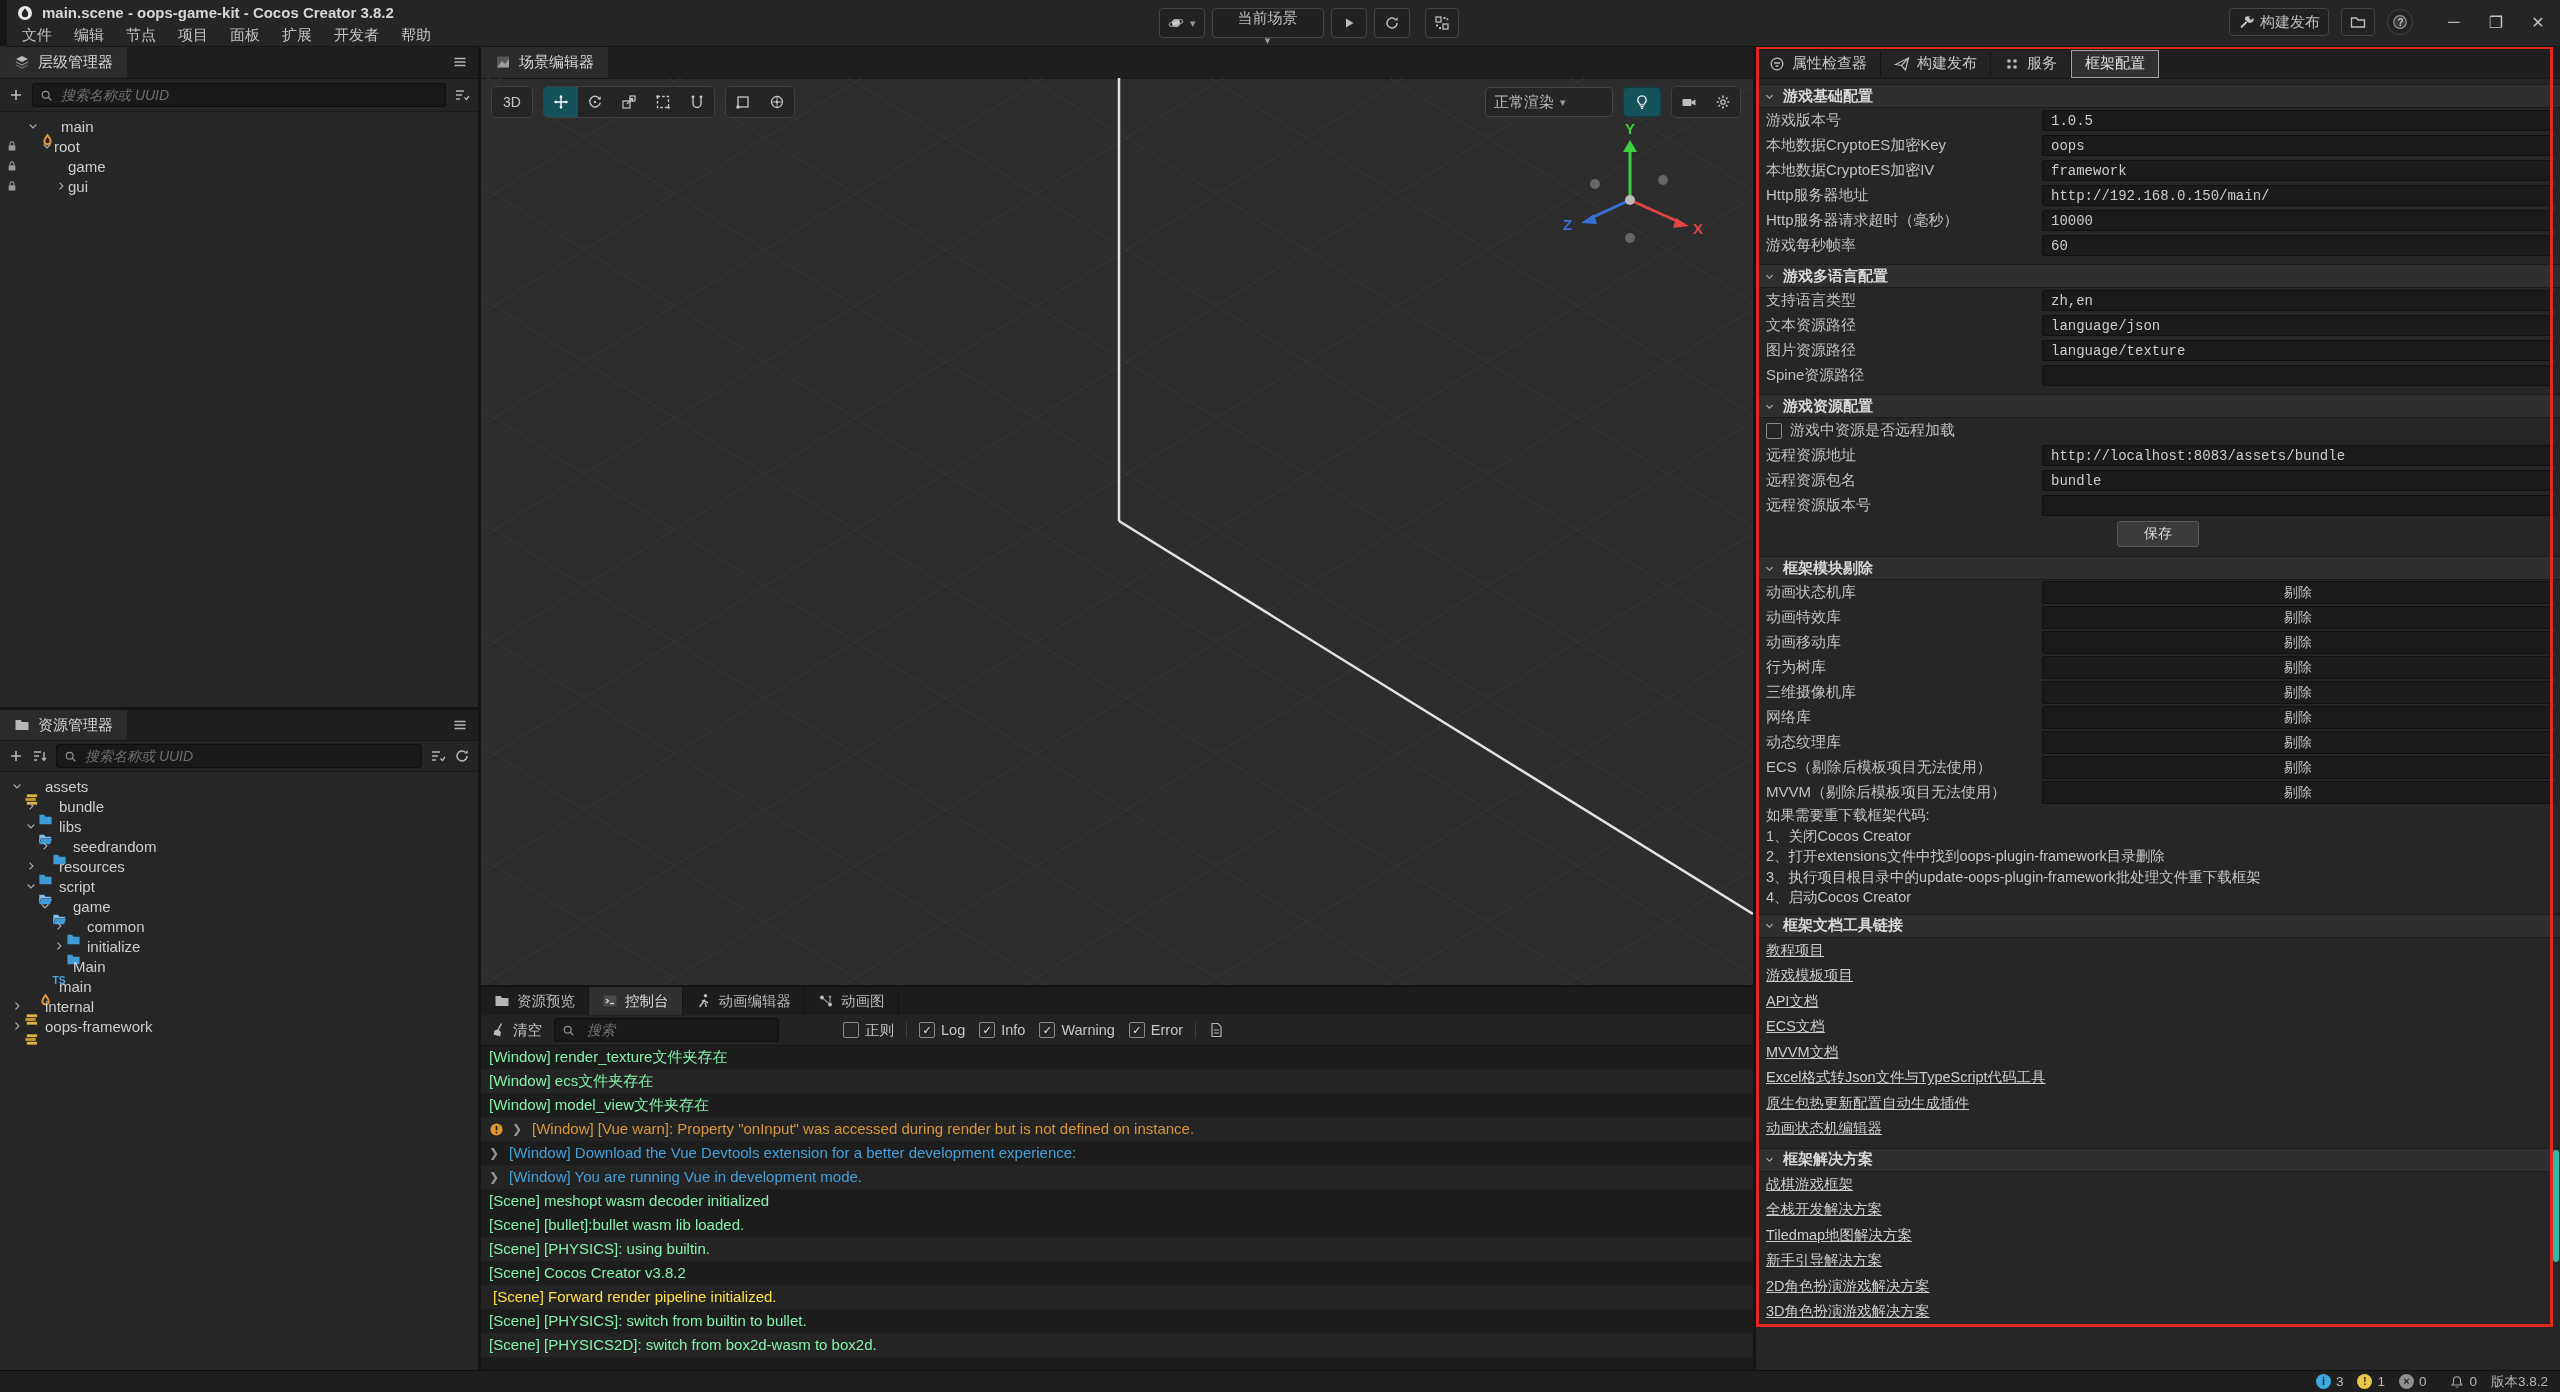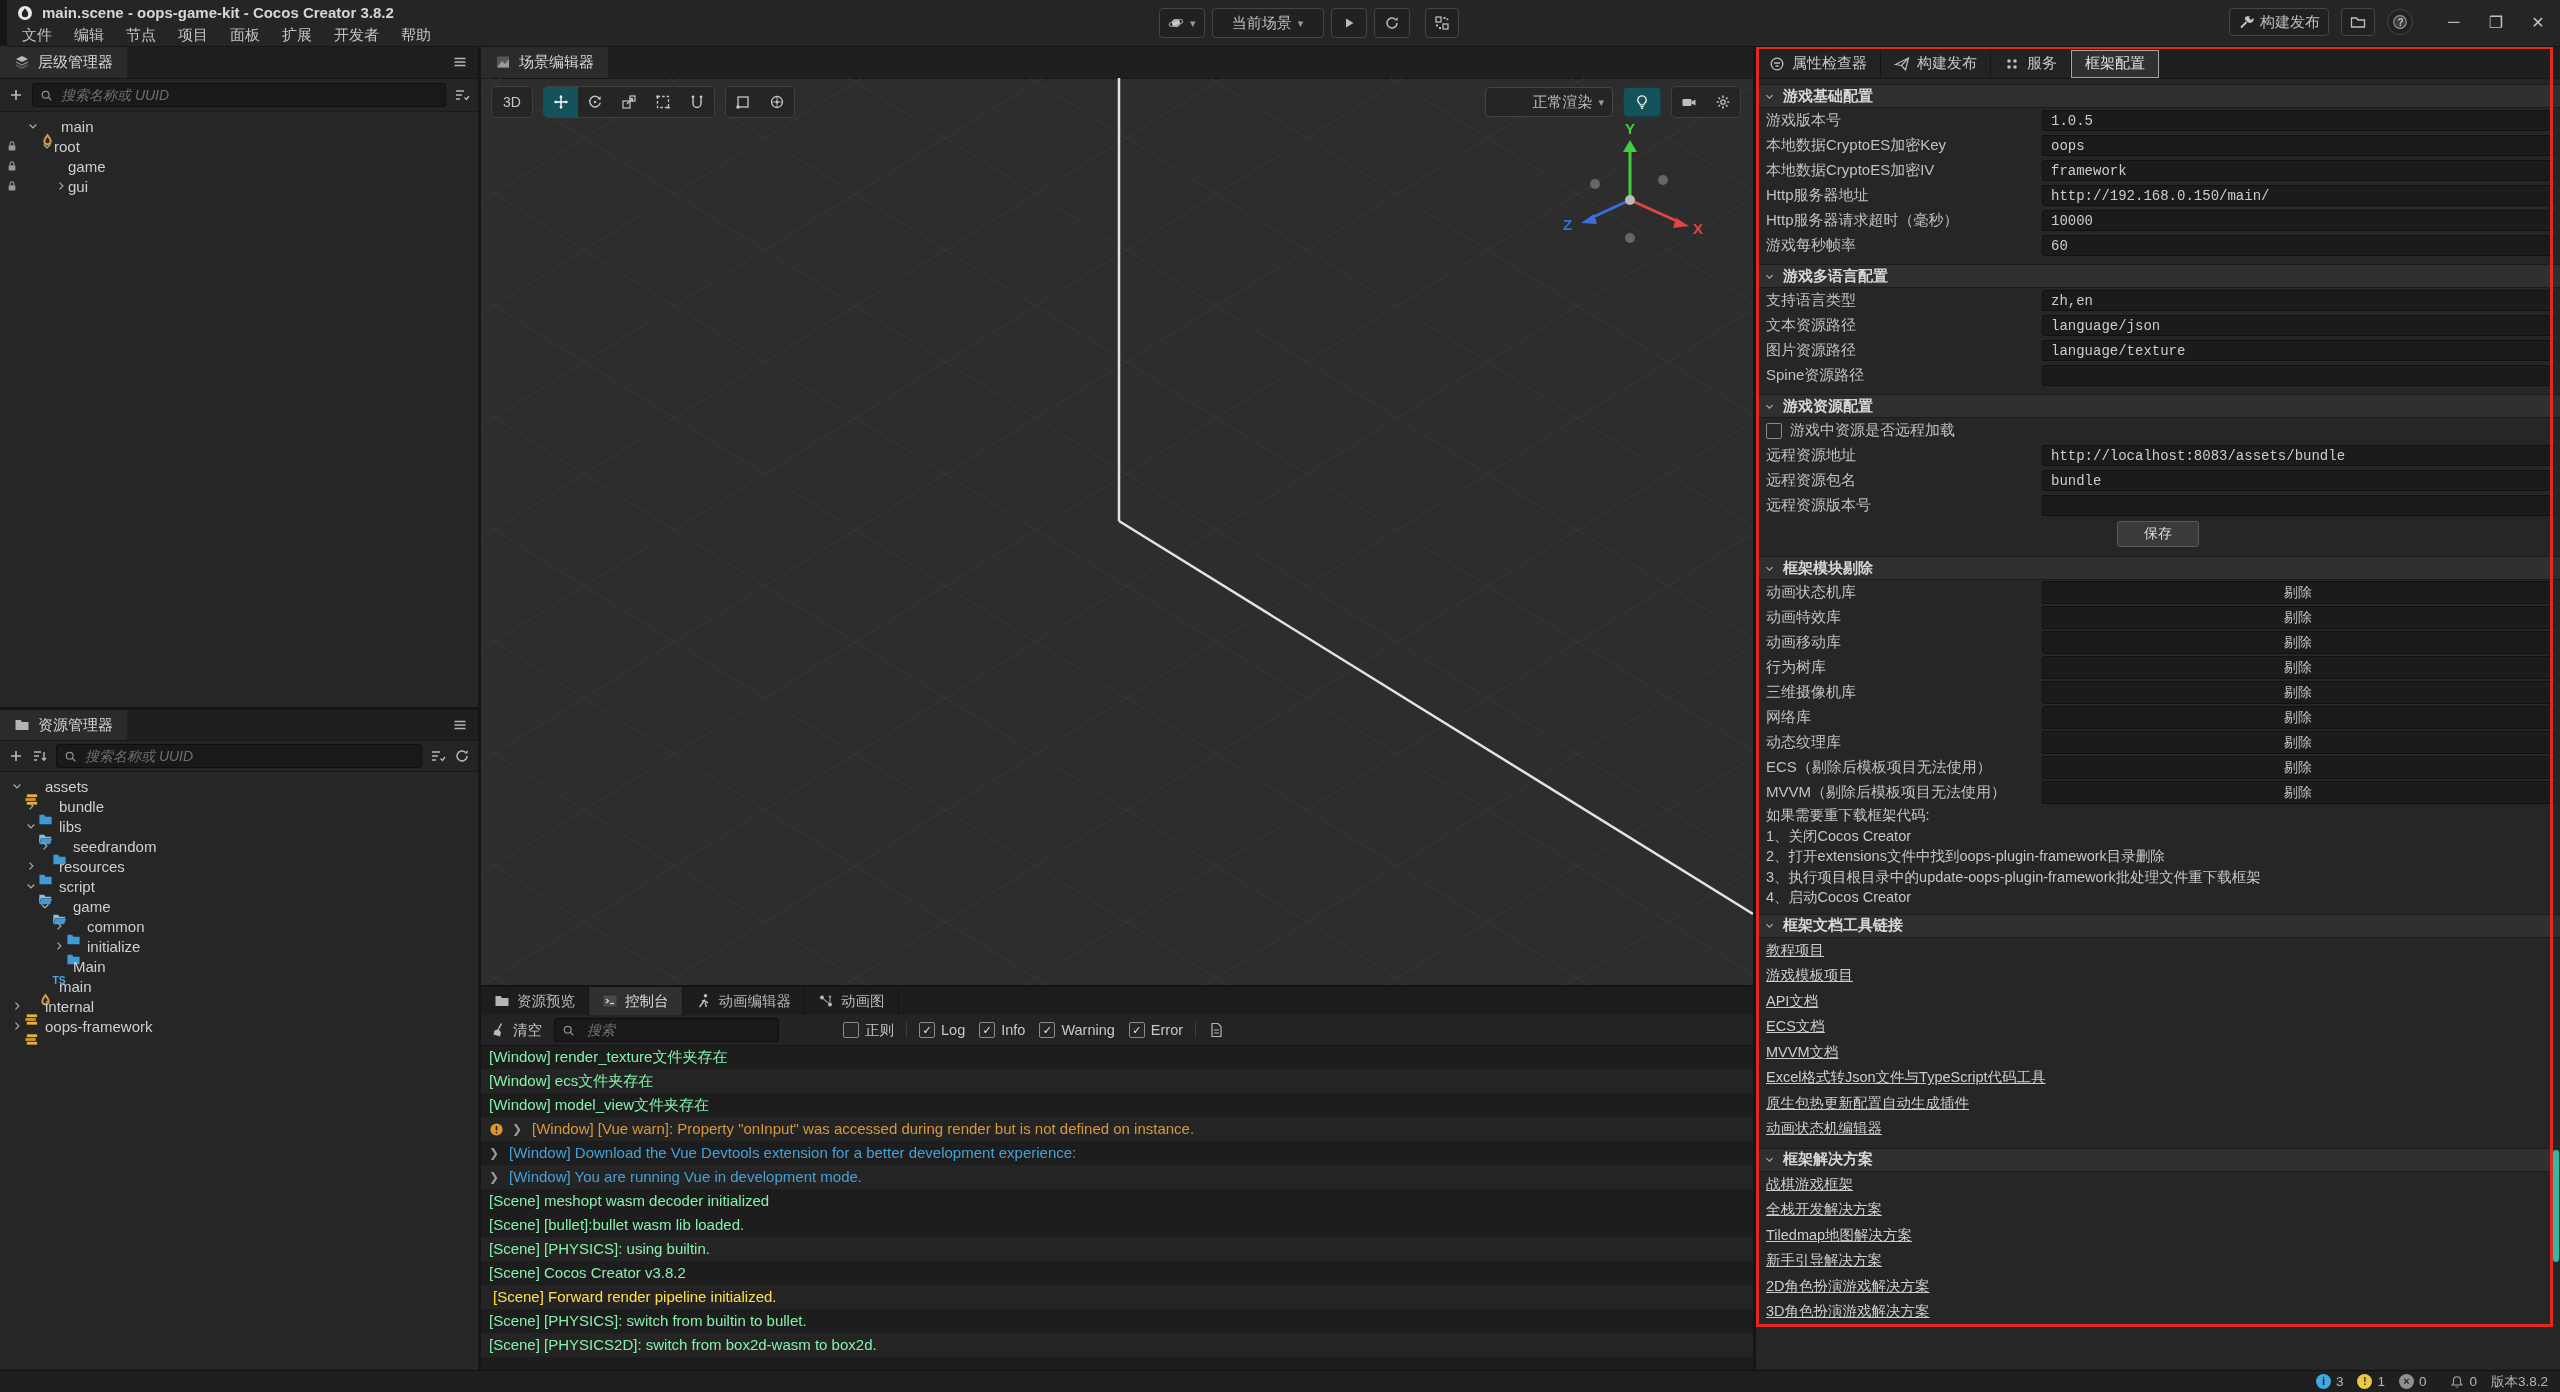--- a/index.html
+++ b/index.html
@@ -10,21 +10,21 @@
   .icn svg{width:100%;height:100%;display:block;}
 
   
   #titlebar{position:absolute;left:7px;top:0;width:2560px;height:46px;background:#252526;border-bottom:1px solid #151515;z-index:30;}
   #title-row{position:absolute;left:10px;top:4px;display:flex;align-items:center;gap:9px;}
   #app-title{font-weight:bold;color:#d6d6d6;font-size:15px;}
   #menu-row{position:absolute;left:4px;top:24px;display:flex;}
   #menu-row .menu-item{padding:0 11px;height:22px;line-height:21px;color:#c2c2c2;font-size:15px;}
   #top-center{position:absolute;left:1152px;top:8px;display:flex;align-items:center;gap:7px;}
   .tbtn{height:30px;background:#212121;border:1px solid #454545;border-radius:4px;display:flex;align-items:center;justify-content:center;gap:6px;padding:0 8px;box-sizing:border-box;color:#bdbdbd;}
-  #scene-select{width:112px;justify-content:center;}
+  #scene-select{width:112px;justify-content:flex-start;flex-direction:column;}
   #top-right{position:absolute;right:14px;top:8px;display:flex;align-items:center;gap:12px;}
   .winctl{width:30px;text-align:center;font-size:16px;color:#c3c3c3;}
   #help-btn{width:26px;height:26px;border-radius:50%;padding:0;}
   .chev{font-size:11px;color:#9a9a9a;}
 
   
   .col{position:absolute;top:46px;bottom:22px;background:#262626;}
   #left-col{left:0;width:478px;border-right:3px solid #161616;box-sizing:content-box;}
   #center-col{left:481px;width:1272px;border-right:3px solid #161616;}
   #right-col{left:1756px;width:804px;overflow:hidden;}
@@ -49,21 +49,21 @@
   
   #scene{position:absolute;left:0;top:0;width:100%;height:939px;background:#2d2d2d;}
   #scene-head{height:32px;background:#1f1f1f;border-bottom:1px solid #161616;display:flex;}
   #viewport{position:absolute;left:0;top:32px;right:0;bottom:0;overflow:hidden;}
   #scene-tools{position:absolute;left:10px;top:8px;display:flex;align-items:center;gap:10px;z-index:5;}
   .toolgrp{display:flex;background:#252525;border:1px solid #404040;border-radius:5px;overflow:hidden;}
   .toolbtn{width:34px;height:30px;display:flex;align-items:center;justify-content:center;}
   .toolbtn.active{background:#14525c;}
   #btn-3d{width:40px;height:30px;background:#252525;border:1px solid #404040;border-radius:5px;display:flex;align-items:center;justify-content:center;color:#c5c5c5;font-size:14px;}
   #scene-tools-right{position:absolute;right:12px;top:8px;display:flex;align-items:center;gap:10px;z-index:5;}
-  #render-select{width:128px;justify-content:flex-end;background:#252525;}
+  #render-select{width:128px;justify-content:flex-start;background:#252525;}
   #bulb-btn{background:#14525c;border:1px solid #0f3f47;width:38px;}
   #gizmo{position:absolute;right:48px;top:40px;width:150px;height:150px;}
 
   
   #console{position:absolute;left:0;top:939px;right:0;bottom:0;background:#1d1d1d;border-top:2px solid #141414;}
   #console-tabs{height:28px;display:flex;background:#1d1d1d;}
   .ctab{display:flex;align-items:center;gap:7px;padding:0 13px;font-size:14.5px;color:#b9b9b9;background:#1d1d1d;border-right:1px solid #151515;}
   .ctab.active{background:#303030;color:#dedede;}
   #console-toolbar{height:30px;background:#232323;border-bottom:1px solid #141414;display:flex;align-items:center;gap:12px;padding:0 10px;}
   #console-search{flex:0 0 180px;height:22px;border-radius:3px;gap:10px;}

